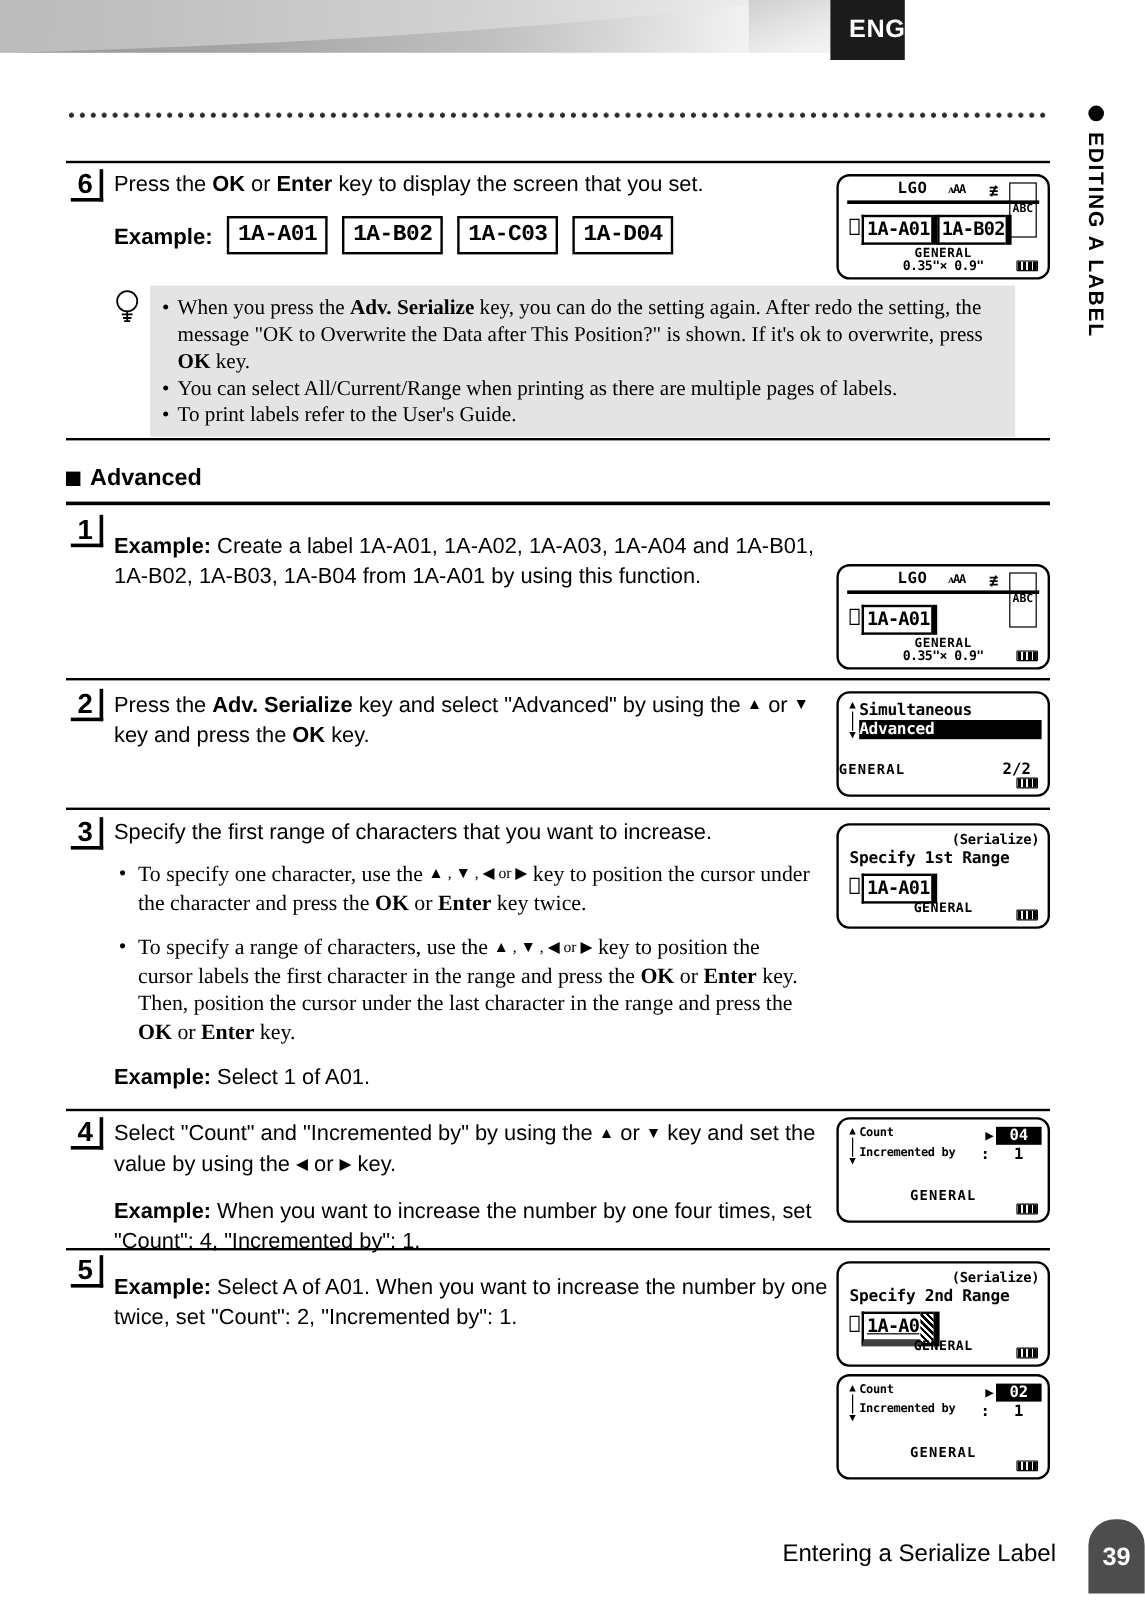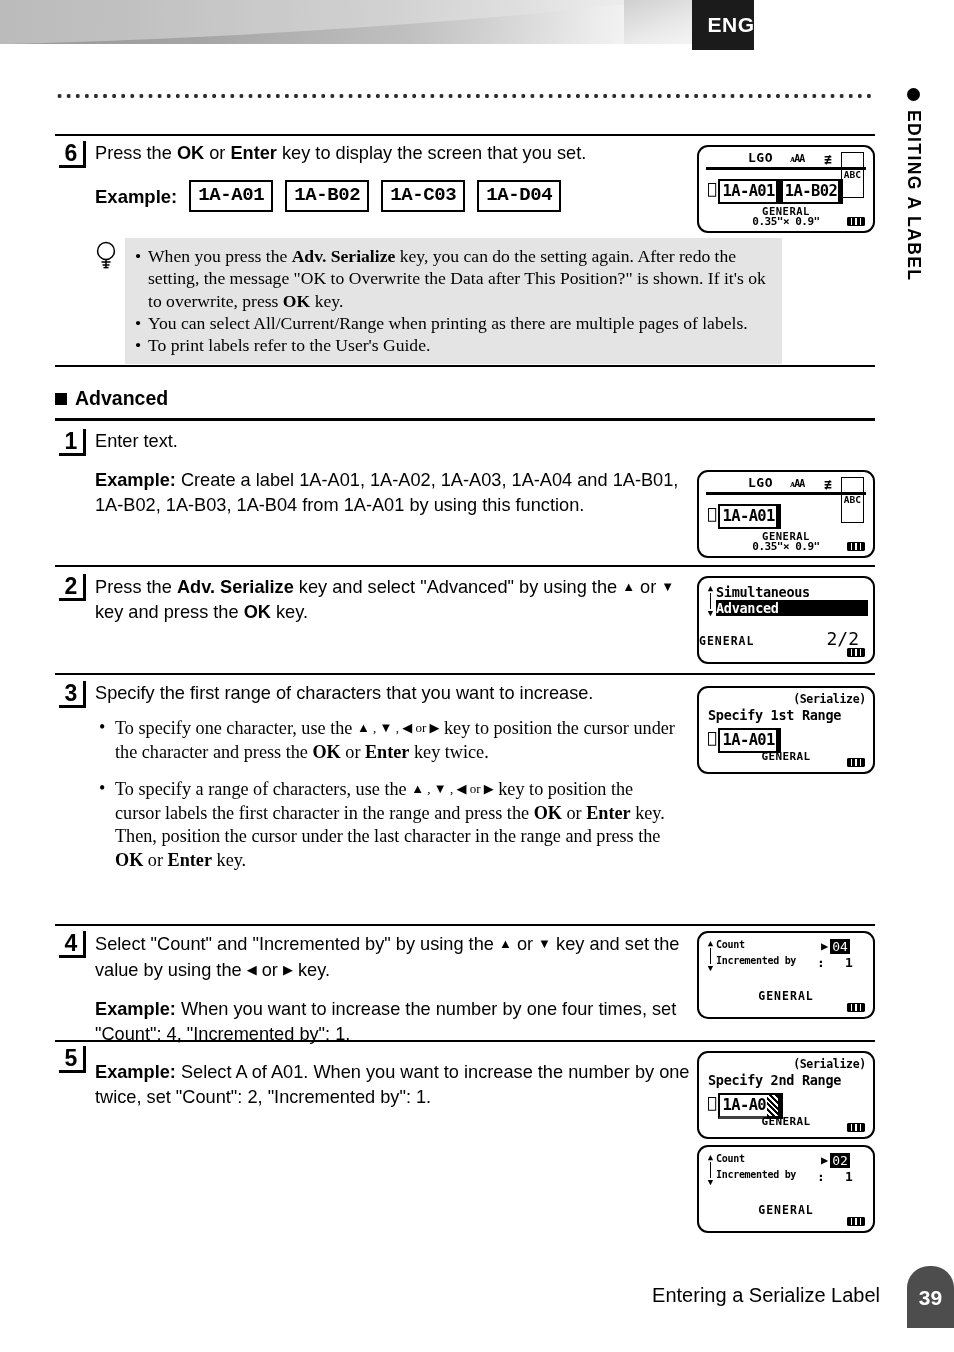--- a/index.html
+++ b/index.html
@@ -229,21 +229,21 @@
   .lcd-menu-item.sel {
     background: #000; color: #fff;
     right: 5px; padding-left: 0;
   }
   .lcd-center-general {
     position: absolute; left: 0; right: 0; bottom: 17px;
     text-align: center; font-size: 11.5px; font-weight: bold; letter-spacing: 1px;
   }
   .lcd-pageno {
     position: absolute; right: 14px; bottom: 17px;
-    font-size: 18px; font-weight: normal;
+    font-size: 13px; font-weight: bold;
   }
 
   
   .lcd-corner-title {
     position: absolute; right: 7px; top: 4px;
     font-size: 11.5px; font-weight: bold; letter-spacing: -0.3px;
   }
   .lcd-prompt {
     position: absolute; left: 9px; top: 19px;
     font-size: 13.5px; font-weight: bold; letter-spacing: -0.3px;
@@ -255,23 +255,23 @@
 
   
   .lcd-count-label {
     position: absolute; left: 17px; font-size: 10px; font-weight: bold;
     letter-spacing: -0.3px;
   }
   .lcd-count-arrow {
     position: absolute; left: 122px; font-size: 12px; font-weight: bold;
   }
   .lcd-count-value-sel {
-    position: absolute; left: 131px; width: 20px;
+    position: absolute; left: 131px; width: 38px;
     background: #000; color: #fff; text-align: center;
-    font-size: 13px; font-weight: normal;
+    font-size: 13px; font-weight: bold;
   }
   .lcd-count-value {
     position: absolute; left: 131px; width: 38px; text-align: center;
     font-size: 13px; font-weight: bold;
   }
   .lcd-colon {
     position: absolute; left: 118px; font-size: 13px; font-weight: bold;
   }
 
   
@@ -328,42 +328,41 @@
   <div class="note-box" style="left:40px; top:238px; width:780px;">
     <div class="bulb">
       <svg width="22" height="30" viewBox="0 0 22 30">
         <circle cx="11" cy="11" r="8.4" fill="none" stroke="#000" stroke-width="1.5"></circle>
         <line x1="11" y1="19" x2="11" y2="27.5" stroke="#000" stroke-width="1.5"></line>
         <line x1="6.5" y1="22" x2="15.5" y2="22" stroke="#000" stroke-width="1.5"></line>
         <line x1="7.5" y1="25" x2="14.5" y2="25" stroke="#000" stroke-width="1.5"></line>
         <line x1="8.5" y1="27.6" x2="13.5" y2="27.6" stroke="#000" stroke-width="1.5"></line>
       </svg>
     </div>
-    <div class="note-text" style="width:657px;">
+    <div class="note-text" style="width:721px;">
       <ul>
         <li><span>When you press the </span><b>Adv. Serialize</b><span> key, you can do the setting again. After redo the setting, the message "OK to Overwrite the Data after This Position?" is shown. If it's ok to overwrite, press </span><b>OK</b><span> key.</span></li>
         <li>You can select All/Current/Range when printing as there are multiple pages of labels.</li>
         <li>To print labels refer to the User's Guide.</li>
       </ul>
     </div>
   </div>
 
   <div class="hr-light" style="position:absolute; top:365px;"></div>
 
   <div class="sec-heading" style="top:387px;">
     <span class="sec-square"></span>
     <span>Advanced</span>
   </div>
 
   <div class="hr-heavy" style="position:absolute; top:418px;"></div>
 
   <div class="step-row" style="top:429px;">
     <div class="step-num">1</div>
     <div class="step-body" style="width:590px;">
-      <p>Enter text.</p>
       <p class="gap-p"><b>Example:</b><span> Create a label 1A-A01, 1A-A02, 1A-A03, 1A-A04 and 1A-B01, 1A-B02, 1A-B03, 1A-B04 from 1A-A01 by using this function.</span></p>
     </div>
   </div>
 
   <div class="hr-light" style="position:absolute; top:565px;"></div>
 
   <div class="step-row" style="top:574px;">
     <div class="step-num">2</div>
     <div class="step-body" style="width:600px;">
       <p><span>Press the </span><b>Adv. Serialize</b><span> key and select "Advanced" by using the </span><span class="arrow">▲</span><span> or </span><span class="arrow">▼</span><span> key and press the </span><b>OK</b><span> key.</span></p>
@@ -373,20 +372,21 @@
   <div class="hr-light" style="position:absolute; top:673px;"></div>
 
   <div class="step-row" style="top:681px;">
     <div class="step-num">3</div>
     <div class="step-body" style="width:588px;">
       <p>Specify the first range of characters that you want to increase.</p>
       <ul class="bullets">
         <li><span>To specify one character, use the </span><span class="arrow">▲ , ▼ , ◀ or ▶</span><span> key to position the cursor under the character and press the </span><b>OK</b><span> or </span><b>Enter</b><span> key twice.</span></li>
         <li><span>To specify a range of characters, use the </span><span class="arrow">▲ , ▼ , ◀ or ▶</span><span> key to position the cursor labels the first character in the range and press the </span><b>OK</b><span> or </span><b>Enter</b><span> key. Then, position the cursor under the last character in the range and press the </span><b>OK</b><span> or </span><b>Enter</b><span> key.</span></li>
       </ul>
+      <p style="margin-top:6px;"><b>Example:</b><span> Select 1 of A01.</span></p>
     </div>
   </div>
 
   <div class="hr-light" style="position:absolute; top:924px;"></div>
 
   <div class="step-row" style="top:931px;">
     <div class="step-num">4</div>
     <div class="step-body" style="width:590px;">
       <p><span>Select "Count" and "Incremented by" by using the </span><span class="arrow">▲</span><span> or </span><span class="arrow">▼</span><span> key and set the value by using the </span><span class="arrow">◀</span><span> or </span><span class="arrow">▶</span><span> key.</span></p>
       <p class="gap-p"><b>Example:</b><span> When you want to increase the number by one four times, set "Count": 4, "Incremented by": 1.</span></p>
@@ -480,21 +480,21 @@
   <div class="lcd-count-value" style="top:22px;">1</div>
   <div class="lcd-center-general" style="bottom:14px;">GENERAL</div>
   <div class="lcd-battery"></div>
 </div>
 
 <div class="lcd" style="left:697px; top:1051px;">
   <div class="lcd-corner-title">(Serialize)</div>
   <div class="lcd-prompt">Specify 2nd Range</div>
   <div class="lcd-linebox" style="top:40px;">
     <span class="lcd-retmark">⎕</span>
-    <span class="lcd-field" style="border-bottom:3px solid #404040;">1A-A0</span>
+    <span class="lcd-field" style="border-bottom:6px solid #404040;text-decoration:underline;">1A-A0</span>
     <span style="border-top:2px solid #000; border-bottom:3px solid #000; width:11px; background:repeating-linear-gradient(45deg,#000 0 2px,#fff 2px 4px);"></span>
     <span class="lcd-caret"></span>
   </div>
   <div class="lcd-general-low">GENERAL</div>
   <div class="lcd-battery"></div>
 </div>
 
 <div class="lcd" style="left:697px; top:1145px;">
   <div class="lcd-scroll">
     <div>▲</div>

